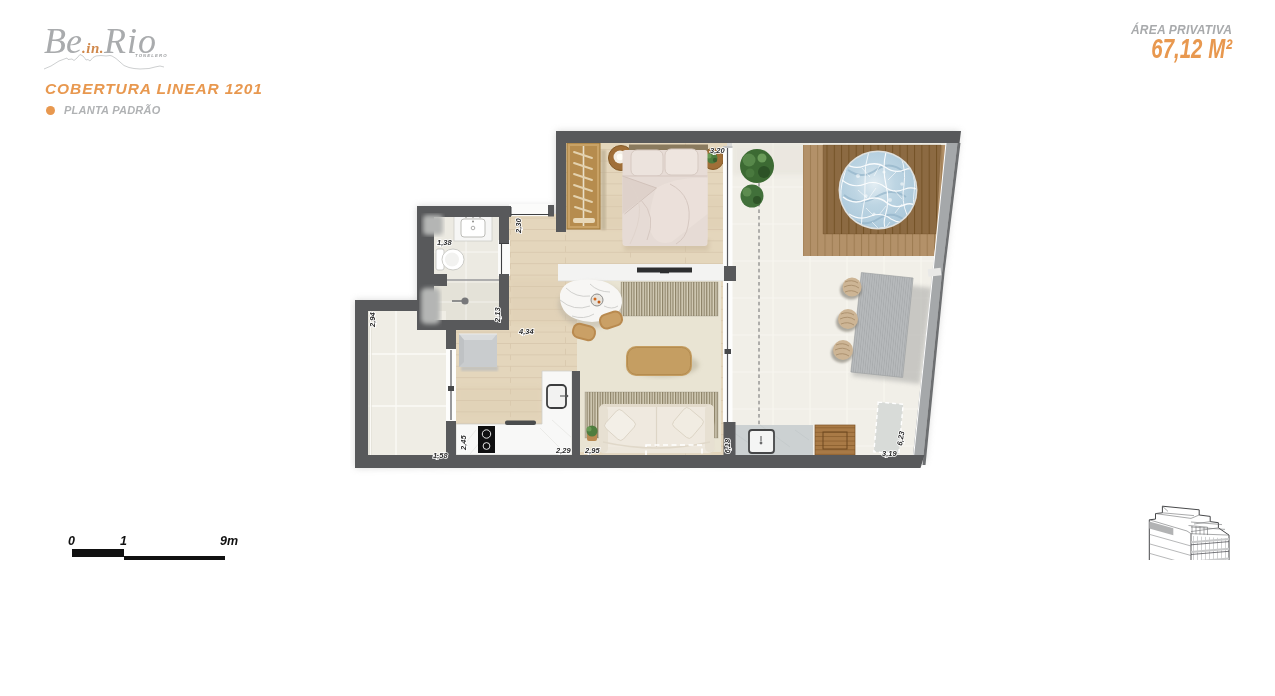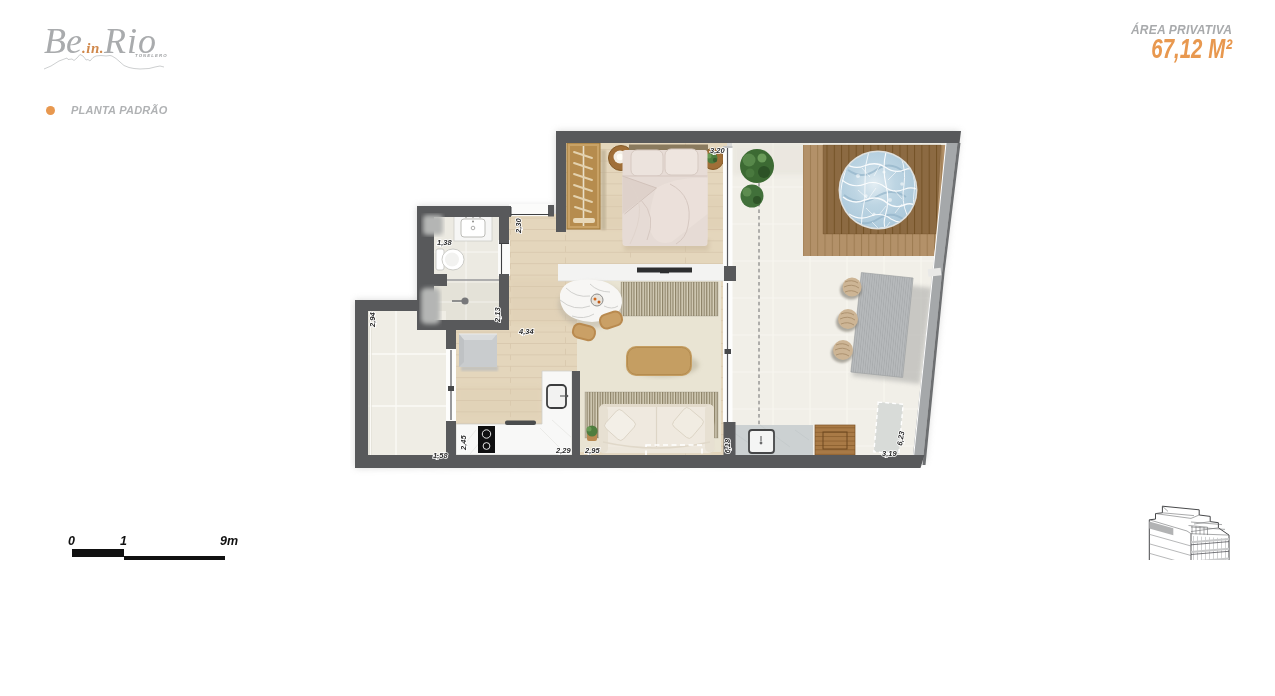--- a/index.html
+++ b/index.html
@@ -14,24 +14,25 @@
   <div class="abs" style="left:44px;top:20px;width:130px;height:40px;font-family:'Liberation Serif',serif;color:#a9abad;white-space:nowrap;">
     <span style="font-size:36px;letter-spacing:0px;">Be</span><span style="font-size:15px;color:#d0884b;font-weight:bold;letter-spacing:0.5px;">.in.</span><span style="font-size:36px;letter-spacing:1px;">Rio</span>
   </div>
 
   <div class="abs" style="left:135px;top:53px;font-size:4.3px;letter-spacing:1.1px;color:#9a9c9e;font-weight:bold;">TONELERO</div>
 
   <svg class="abs" style="left:42px;top:52px;" width="126" height="22" viewBox="0 0 126 22">
     <polyline points="2,17 9,14 17,9 25,6 26,7.5 30,7 32,8.5 35,6 38,2.5 41,4 43,6.5 44,8 46,7.5 48,9 51,5.5 54,4 59,3.5 64,4 68,3.5 70,4 74,6.5 78,10 82,13.5 87,15.5 92,16.5 98,17 107,16.5 113,15 118,14 122,15" fill="none" stroke="#b8babb" stroke-width="0.7"></polyline>
   </svg>
 
+  <div class="abs" style="left:45px;top:80px;font-size:15.5px;font-weight:bold;color:#e8984f;letter-spacing:0.9px;">COBERTURA LINEAR 1201</div>
 
   <div class="abs" style="left:46px;top:106px;width:9px;height:9px;border-radius:50%;background:#e8984f;"></div>
 
-  <div class="abs" style="left:71px;top:104px;font-size:11px;font-weight:bold;color:#b0b2b4;letter-spacing:0.25px;">PLANTA PADRÃO</div>
+  <div class="abs" style="left:64px;top:104px;font-size:11px;font-weight:bold;color:#b0b2b4;letter-spacing:0.25px;">PLANTA PADRÃO</div>
 
   <div class="abs" style="left:1032px;top:23px;width:200px;text-align:right;font-size:12px;font-weight:bold;color:#a8aaac;letter-spacing:0.2px;">ÁREA PRIVATIVA</div>
 
   <div class="abs" style="left:1032px;top:33px;width:200px;text-align:right;font-size:28px;font-weight:bold;color:#e8984f;letter-spacing:0px;transform:scaleX(0.73);transform-origin:right top;">67,12 M²</div>
 
   <svg class="abs" style="left:350px;top:115px;" width="620" height="365" viewBox="350 115 620 365">
     <defs>
       <pattern id="wood" x="350" y="115" width="120" height="11.4" patternUnits="userSpaceOnUse">
         <rect width="120" height="11.4" fill="#e4d6bc"></rect>
         <rect width="120" height="0.9" y="0" fill="#d9c9ae"></rect>

